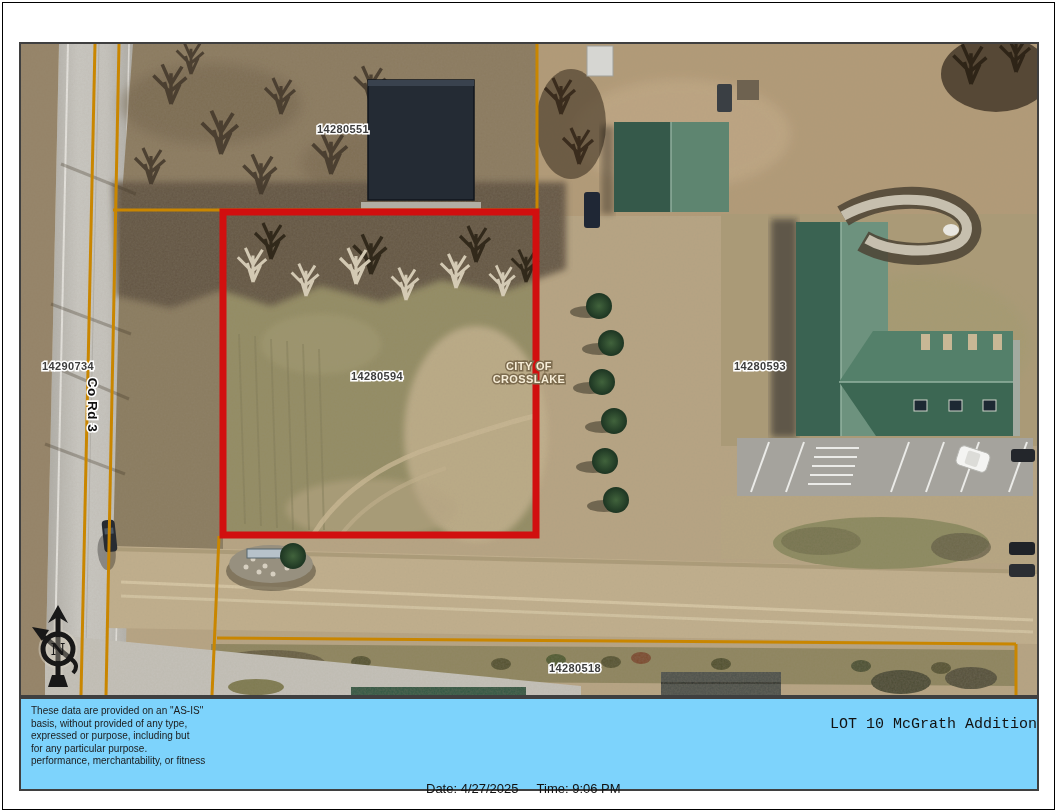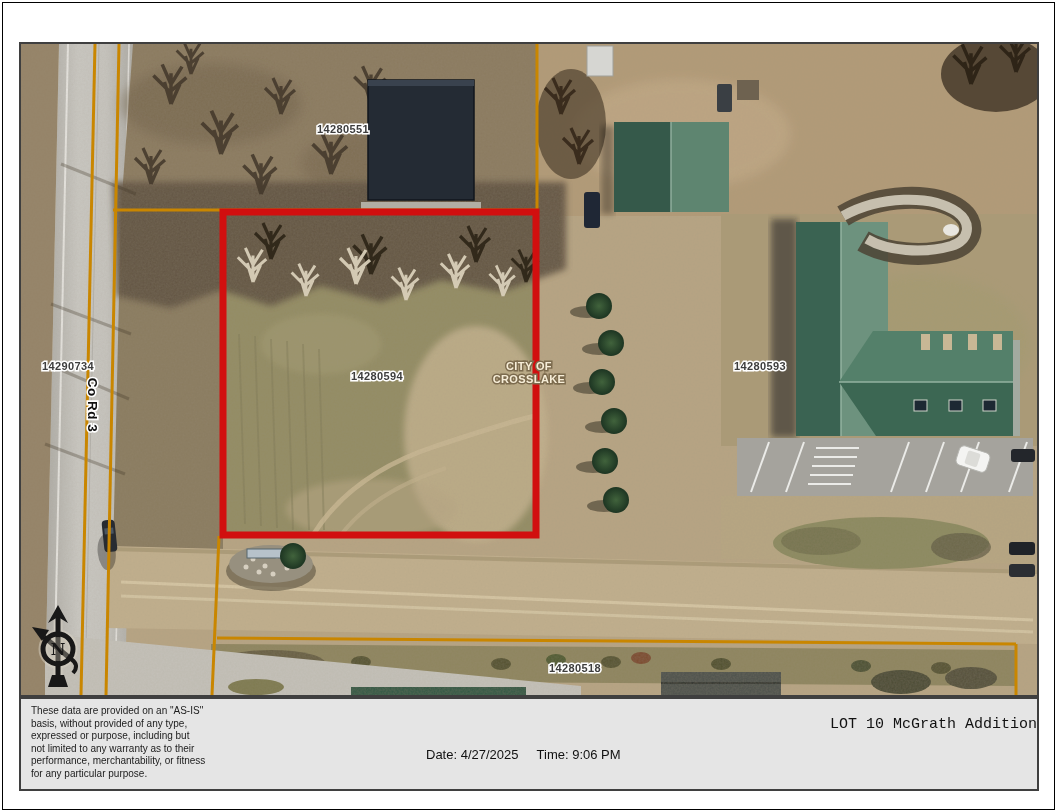--- a/index.html
+++ b/index.html
@@ -1,24 +1,24 @@
 <!DOCTYPE html>
 <html><head>
 <meta charset="utf-8">
 <style>
   html,body{margin:0;padding:0;background:#fff;}
   body{width:1057px;height:812px;position:relative;font-family:"Liberation Sans",sans-serif;overflow:hidden;}
   .page-border{position:absolute;inset:2px;border:1.5px solid #000;pointer-events:none;}
   .sheet{position:absolute;left:19px;top:42px;}
   .map-frame{width:1016px;height:651px;border:2px solid #3f3f3f;position:relative;background:#737373;text-align:center;}
   .map-frame svg{display:block;}
-  .footer{width:1016px;height:90px;border:2px solid #3f3f3f;border-top-width:2px;margin-top:0;position:relative;background:#e5e5e5;}
+  .footer{width:1016px;height:90px;border:2px solid #3f3f3f;border-top-width:2px;margin-top:0;position:relative;background:#7dd3fc;}
   .disclaimer{position:absolute;left:10px;top:6px;width:300px;font-size:10px;line-height:12.6px;color:#1c1c1c;}
   .map-title{position:absolute;left:0;top:17px;width:100%;text-align:right;font-size:15px;color:#111;font-family:Liberation Mono, monospace;}
-  .date-row{position:absolute;left:405px;top:48px;font-size:13px;color:#111;}
+  .date-row{position:absolute;left:405px;top:82px;font-size:13px;color:#111;}
   .date-row span{margin-right:18px;}
   text.plabel{font-size:11px;font-weight:bold;fill:#3d3d3d;stroke:#ffffff;stroke-width:3px;paint-order:stroke;letter-spacing:.4px;}
   text.citylabel{font-size:11px;font-weight:bold;fill:#f7eed8;stroke:#7c6b4e;stroke-width:3px;paint-order:stroke;letter-spacing:.4px;text-anchor:middle;}
   text.roadlabel{font-size:13.5px;font-weight:bold;fill:#101010;stroke:#ffffff;stroke-width:3.2px;paint-order:stroke;letter-spacing:.5px;text-anchor:middle;}
   text.nletter{font-family:"DejaVu Serif",serif;font-size:16px;font-weight:bold;fill:#181818;text-anchor:middle;}
 </style>
 </head>
 <body>
 
 <div class="page-border"></div>
@@ -307,22 +307,21 @@
         <text class="nletter" x="0" y="10">N</text>
       </g>
     </svg>
   </div>
 
   <div class="footer">
     <div class="disclaimer">
       <div>These data are provided on an "AS-IS"</div>
       <div>basis, without provided of any type,</div>
       <div>expressed or purpose, including but</div>
-      <div>not limited to any warranty as to their</div>
+      <div>for any particular purpose.</div>
       <div>performance, merchantability, or fitness</div>
-      <div>for any particular purpose.</div>
     </div>
     <div class="map-title">LOT 10 McGrath Addition</div>
     <div class="date-row">
       <span>Date: 4/27/2025</span><span>Time: 9:06 PM</span>
     </div>
   </div>
 </div>
 
 </body></html>

